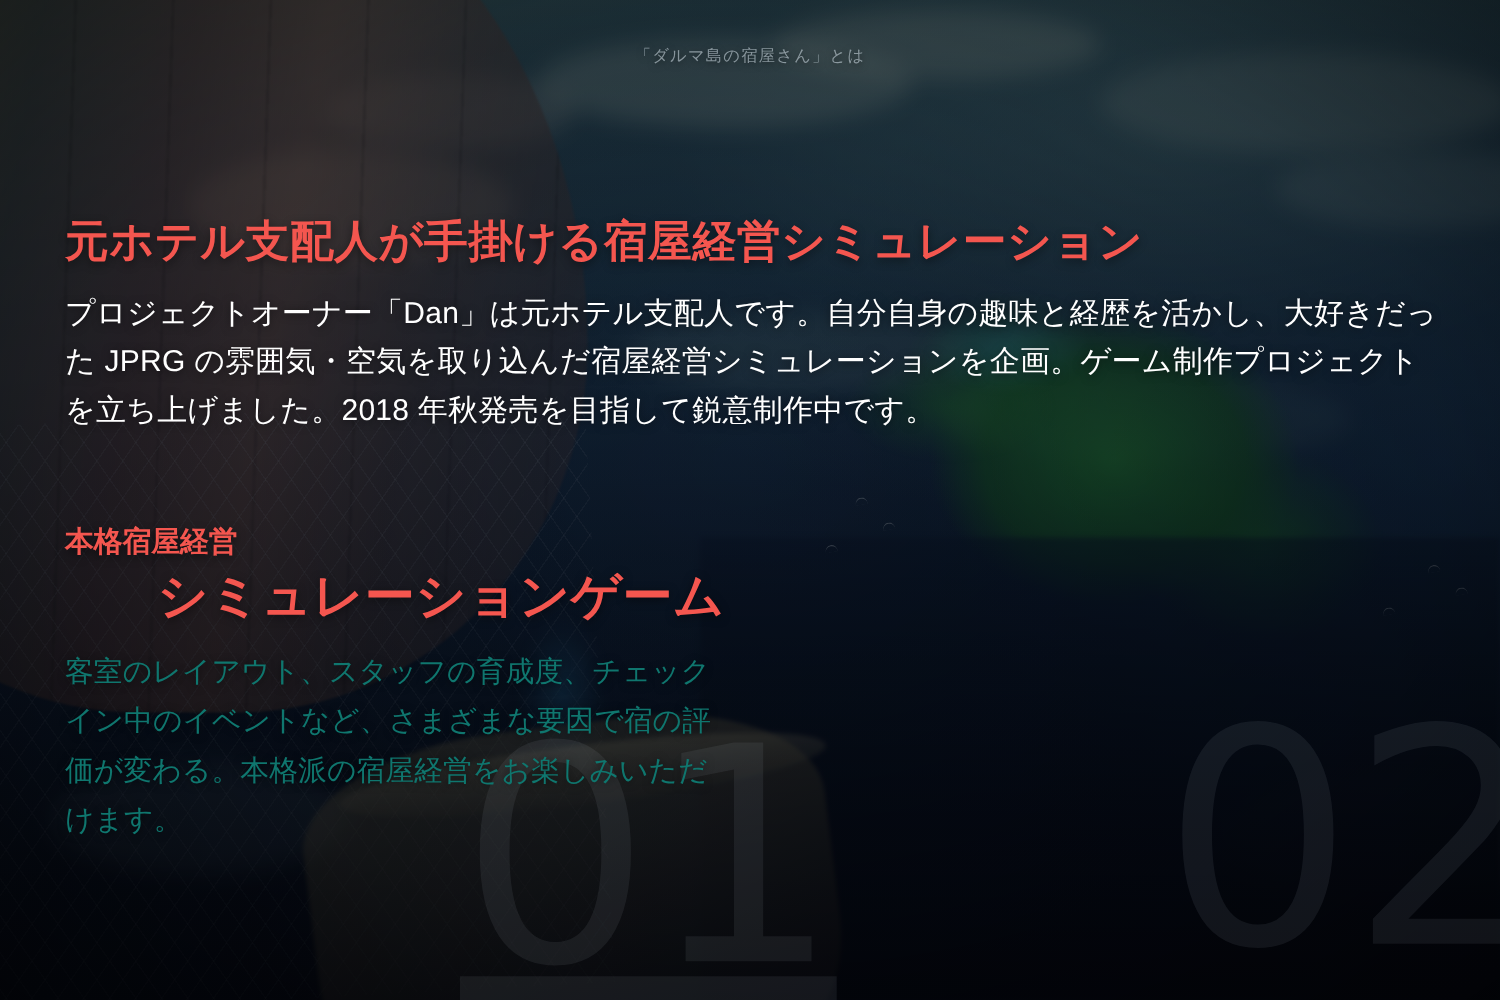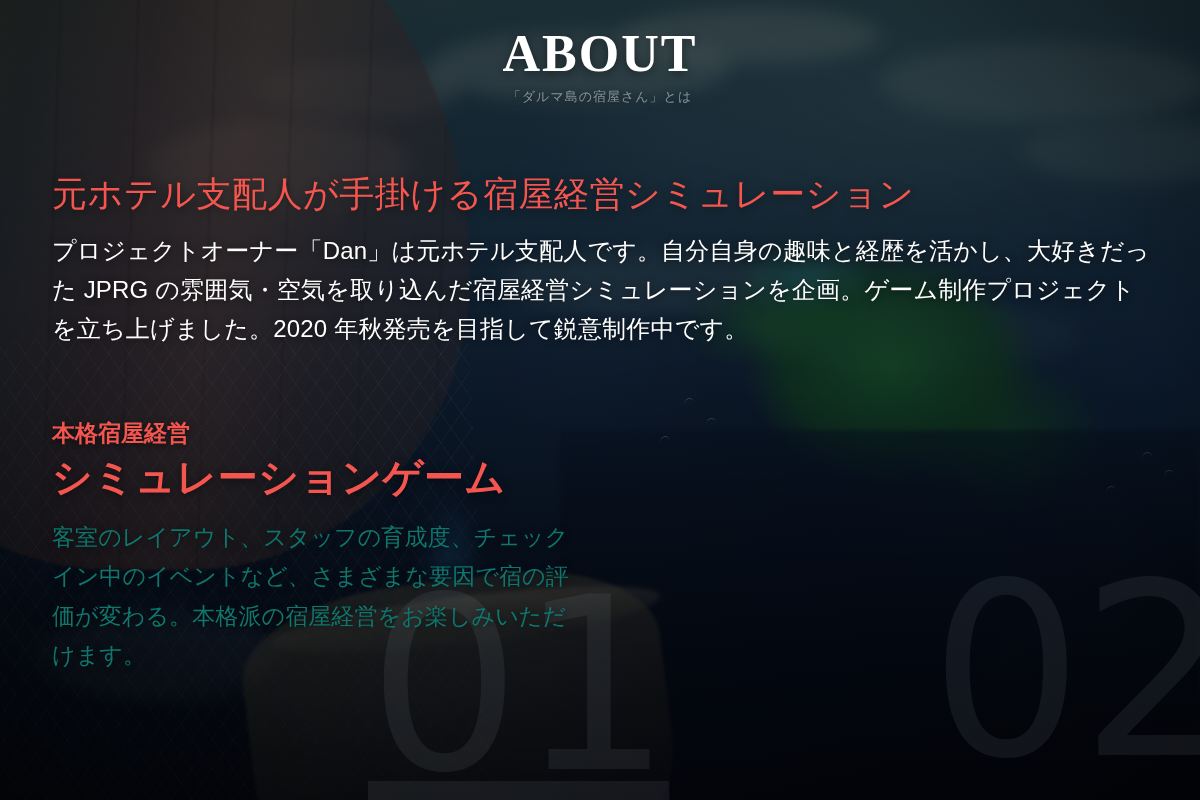--- a/index.html
+++ b/index.html
@@ -200,21 +200,21 @@
     letter-spacing: 1px;
     color: rgba(196,209,216,0.62);
     text-shadow: 0 1px 6px rgba(0,0,0,0.5);
   }
 
   .lead-wrap { position: absolute; left: 52px; top: 172px; width: 1100px; }
 
   .lead-title {
     margin: 0;
     font-size: 35px;
-    font-weight: 400;
+    font-weight: 700;
     line-height: 1.25;
     letter-spacing: 0.5px;
     color: #f4564f;
     text-shadow: 0 2px 8px rgba(0,0,0,0.45);
     white-space: nowrap;
   }
   .lead-body {
     margin: 16px 0 0 0;
     font-size: 24px;
     line-height: 1.62;
@@ -242,20 +242,21 @@
   }
   .col-title {
     margin: 4px 0 0 0;
     font-size: 40px;
     font-weight: 700;
     line-height: 1.25;
     letter-spacing: 0.5px;
     color: #f4564f;
     text-shadow: 0 2px 8px rgba(0,0,0,0.5);
     white-space: nowrap;
+    text-align: right;
   }
   .col-body {
     margin: 16px 0 0 0;
     font-size: 23px;
     line-height: 1.72;
     color: #0f766e;
     letter-spacing: 0.1px;
     text-shadow: 0 1px 7px rgba(0,0,0,0.6);
     position: relative;
     z-index: 2;
@@ -309,27 +310,26 @@
 
   <div class="bg-layer bg-tint"></div>
   <div class="bg-layer bg-vignette"></div>
 
   <div class="watermark wm-01">01</div>
   <div class="watermark wm-02">02</div>
 
   <div class="content">
 
     <div class="section-head">
-      <h1 class="section-title">ABOUT</h1>
       <div class="section-sub">「ダルマ島の宿屋さん」とは</div>
     </div>
 
     <div class="lead-wrap">
       <h2 class="lead-title">元ホテル支配人が手掛ける宿屋経営シミュレーション</h2>
-      <p class="lead-body">プロジェクトオーナー「Dan」は元ホテル支配人です。自分自身の趣味と経歴を活かし、大好きだった JPRG の雰囲気・空気を取り込んだ宿屋経営シミュレーションを企画。ゲーム制作プロジェクトを立ち上げました。2020 年秋発売を目指して鋭意制作中です。</p>
+      <p class="lead-body">プロジェクトオーナー「Dan」は元ホテル支配人です。自分自身の趣味と経歴を活かし、大好きだった JPRG の雰囲気・空気を取り込んだ宿屋経営シミュレーションを企画。ゲーム制作プロジェクトを立ち上げました。2018 年秋発売を目指して鋭意制作中です。</p>
     </div>
 
     <div class="cols">
 
       <div class="col">
         <p class="col-eyebrow">本格宿屋経営</p>
         <h3 class="col-title">シミュレーションゲーム</h3>
         <p class="col-body">客室のレイアウト、スタッフの育成度、チェックイン中のイベントなど、さまざまな要因で宿の評価が変わる。本格派の宿屋経営をお楽しみいただけます。</p>
       </div>
 

